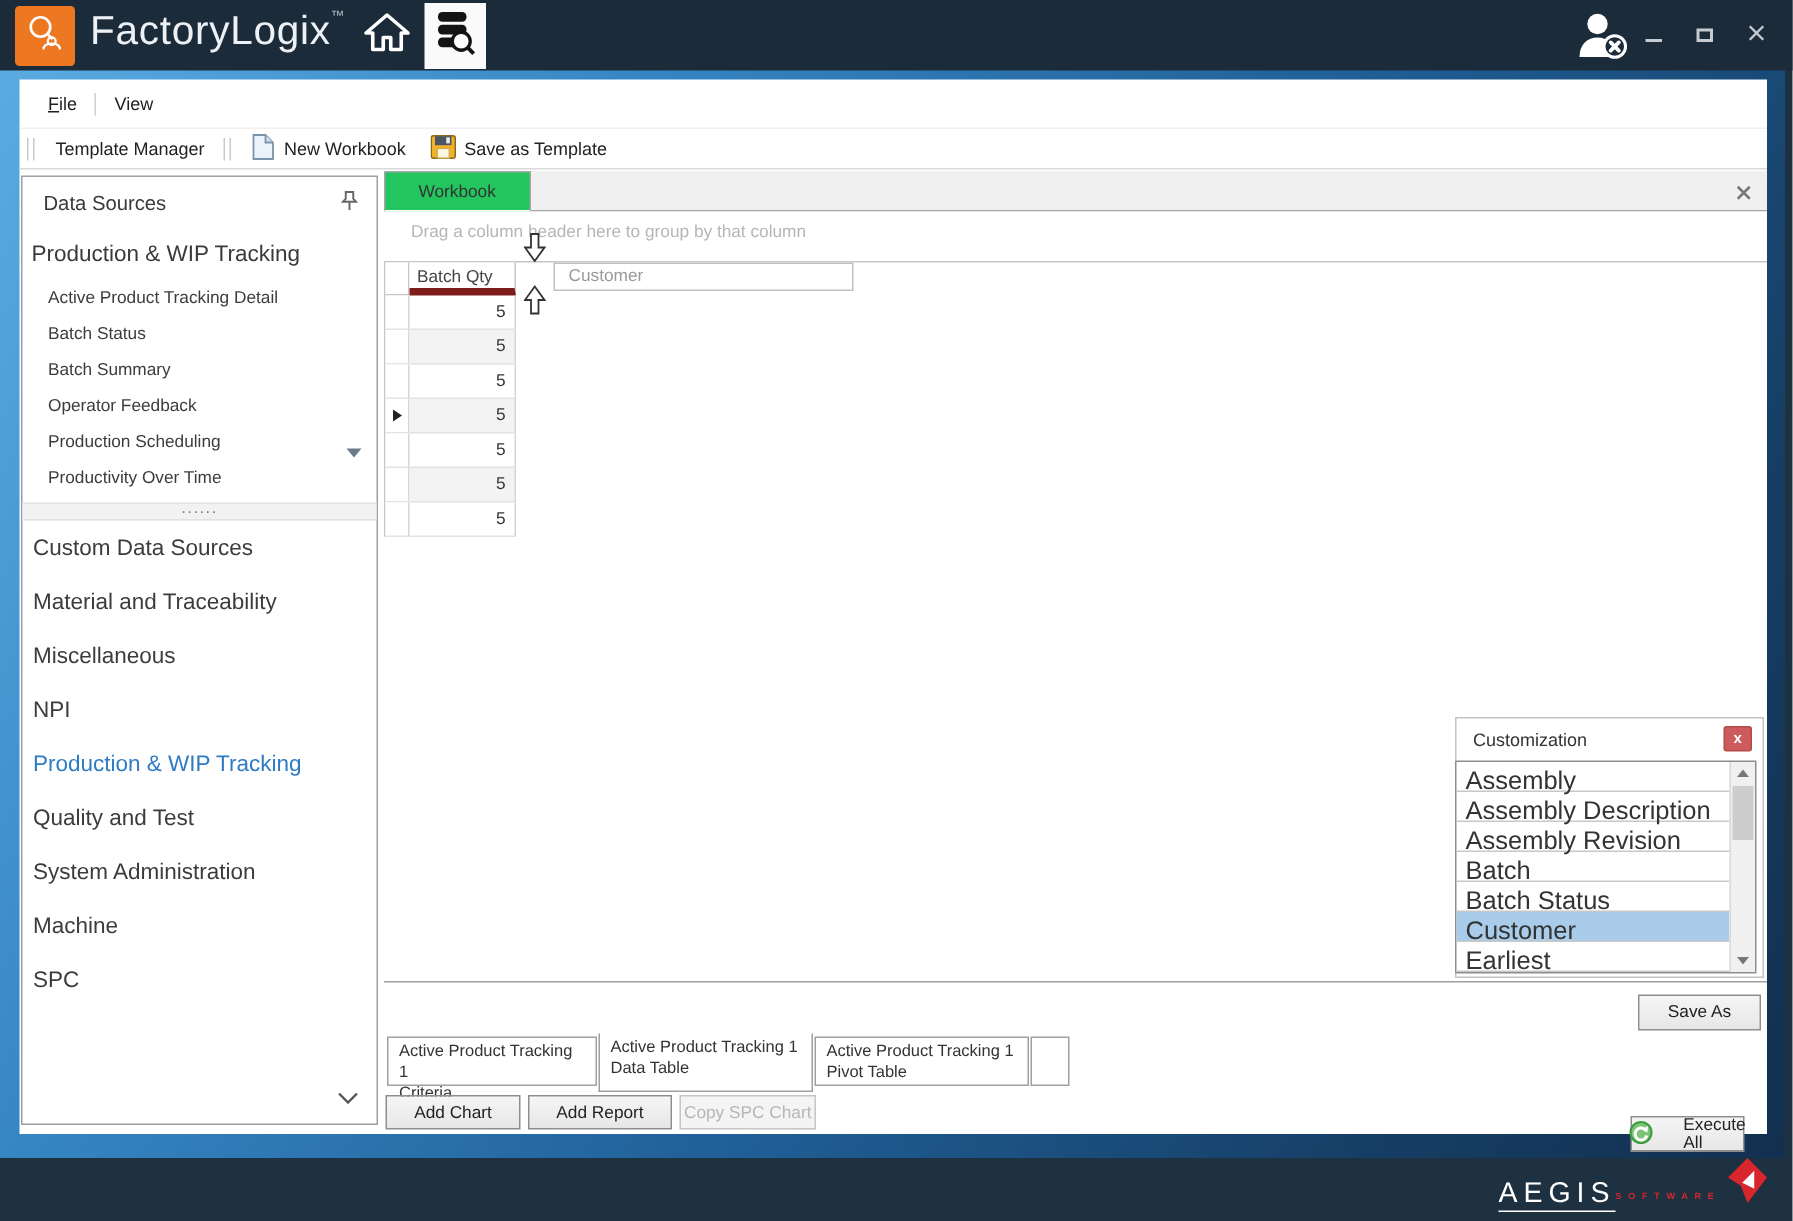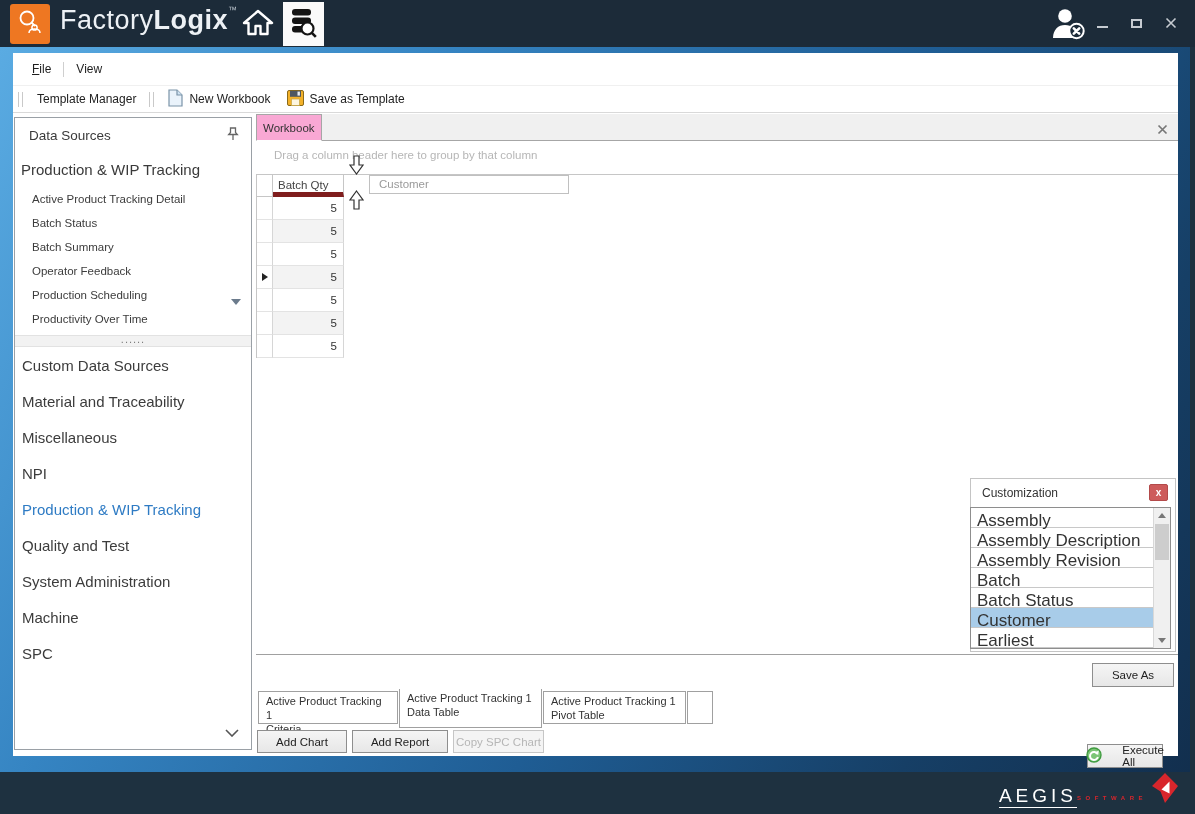--- a/index.html
+++ b/index.html
@@ -3,21 +3,21 @@
 <meta charset="utf-8">
 <style>
   *{margin:0;padding:0;box-sizing:border-box}
   html,body{width:1195px;height:814px}
   body{font-family:"Liberation Sans",sans-serif;background:#1e3140;position:relative;overflow:hidden}
 
   
   .titlebar{position:absolute;left:0;top:0;width:1195px;height:47px;background:#1c2b39}
   .applogo{position:absolute;left:10px;top:4px;width:40px;height:40px;background:#ee7722;border-radius:3px;display:flex;align-items:center;justify-content:center}
   .brand{position:absolute;left:60px;top:5px;font-size:27px;color:#edf1f5;font-weight:300;letter-spacing:.5px;white-space:nowrap}
-  .brand .bold{font-weight:700}
+  .brand .bold{font-weight:400}
   .brand .tm{font-size:9px;vertical-align:top;color:#b9c2ca}
   .home-btn{position:absolute;left:238px;top:8px;width:40px;height:32px;display:flex;align-items:center;justify-content:center}
   .db-btn{position:absolute;left:283px;top:2px;width:41px;height:44px;background:#fafafa;display:flex;align-items:center;justify-content:center}
   .user-btn{position:absolute;left:1048px;top:7px;width:42px;height:34px}
   .winctl{position:absolute;right:18px;top:0;height:47px;display:flex;align-items:center;gap:23px}
   .ic-min{width:11px;height:2px;background:#c6cbd1;margin-top:6px}
   .ic-max{width:11px;height:9px;border:2px solid #c6cbd1}
 
   
   .window{position:absolute;left:0;top:47px;width:1190px;height:725px;
@@ -40,21 +40,21 @@
   .sb-item{height:24px;line-height:24px;padding-left:17px;font-size:11.5px;color:#3c3c3c;position:relative;cursor:default}
   .sb-item.selected{background:#e8e8e8}
   .sb-more{position:absolute;right:10px;top:-8px;width:0;height:0;border-left:5px solid transparent;border-right:5px solid transparent;border-top:6px solid #6b7b8c}
   .sb-splitter{height:12px;background:#f2f2f2;border-top:1px solid #e2e2e2;border-bottom:1px solid #e2e2e2;text-align:center;line-height:6px;color:#7e7e7e;font-size:11px;letter-spacing:1px;margin-top:4px}
   .sb-cat{height:36px;display:flex;align-items:center;padding-left:7px;font-size:15px;color:#3c3c3c;cursor:default}
   .sb-cat.selected{color:#2e7bc4}
   .sb-chevron{position:absolute;right:12px;bottom:8px;cursor:default}
 
   
   .wb-tabstrip{position:absolute;left:243px;top:61px;width:922px;height:27px;background:#f0f0f0;border-bottom:1px solid #a6a6a6}
-  .wb-tab{position:absolute;left:0;bottom:-1px;height:27px;padding:0 6px;background:#f9a8d4;border:1px solid #a6a6a6;border-bottom:1px solid #fff;font-size:11.5px;display:flex;align-items:center;color:#333}
+  .wb-tab{position:absolute;left:0;bottom:-1px;height:27px;padding:0 22px;background:#22c55e;border:1px solid #a6a6a6;border-bottom:1px solid #fff;font-size:11.5px;display:flex;align-items:center;color:#333}
   .wb-close{position:absolute;right:10px;top:7px;cursor:default}
 
   
   .grid-area{position:absolute;left:243px;top:88px;width:922px;height:514px;background:#fff;border-bottom:1px solid #a0a0a0}
   .group-hint{position:absolute;left:18px;top:8px;font-size:11.5px;color:#b6b6b6}
   .band-line{position:absolute;left:0;top:33px;width:100%;height:1px;background:#c6c6c6}
   .grid-left{position:absolute;left:0;top:33px;width:1px;height:184px;background:#c6c6c6}
   .hdr-ind{position:absolute;left:1px;top:34px;width:16px;height:22px;border-right:1px solid #c6c6c6;border-bottom:1px solid #c6c6c6;background:#fff}
   .hdr-cell{position:absolute;left:17px;top:34px;width:71px;height:22px;border-right:1px solid #c6c6c6;border-bottom:5px solid #7f1d1d;padding:4px 0 0 5px;font-size:11.5px;color:#444;background:#fff}
   .g-row{position:absolute;left:1px;width:87px;height:23px}

